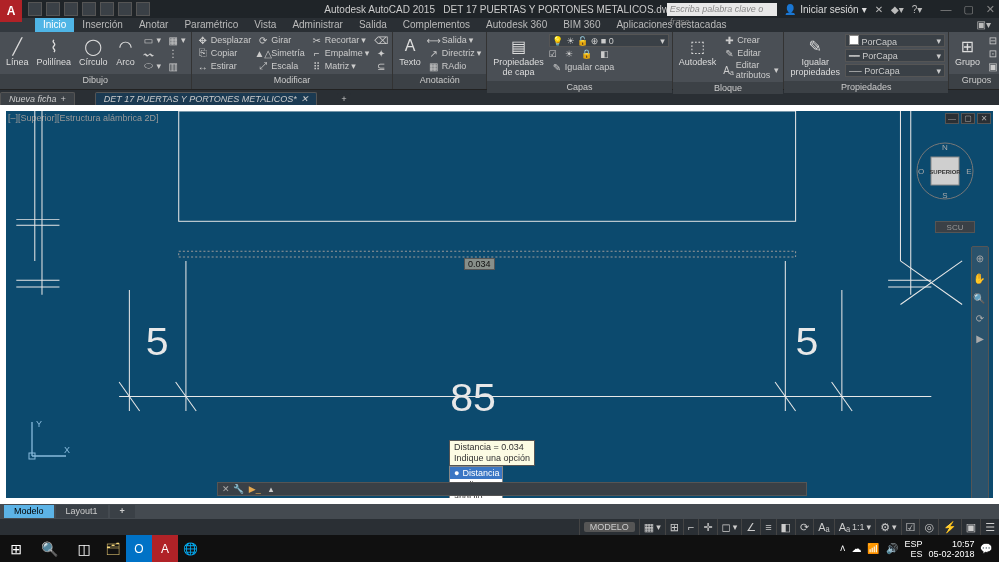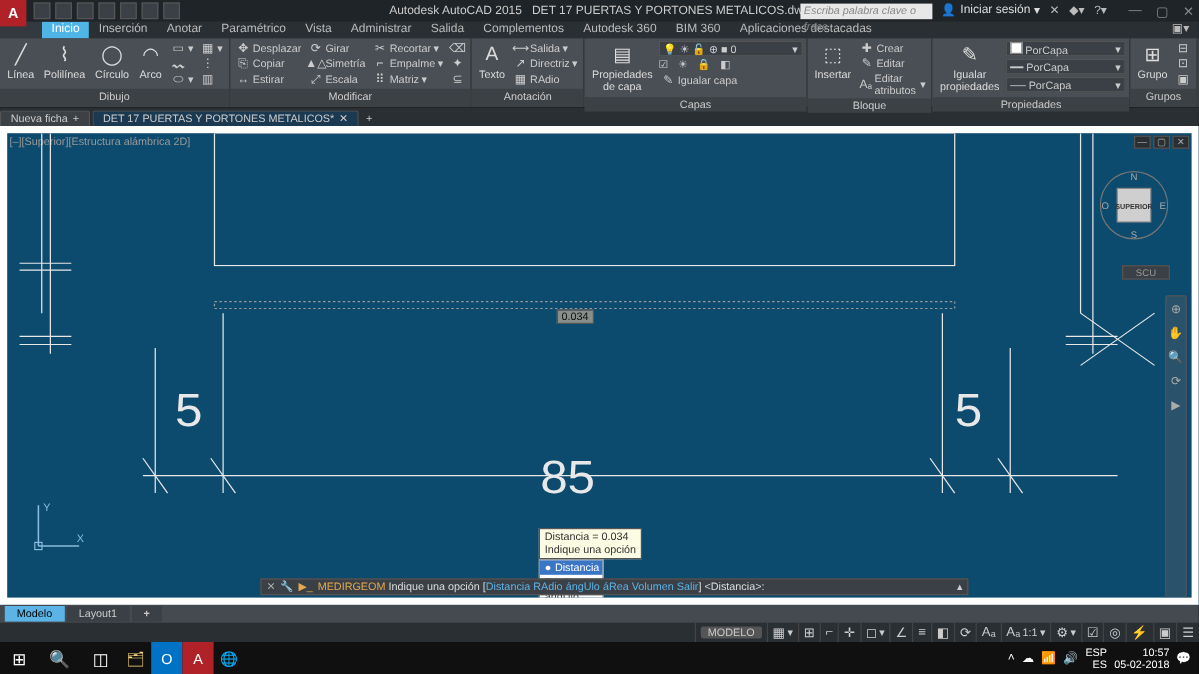--- a/index.html
+++ b/index.html
@@ -32,21 +32,21 @@
 .bigbtn .lbl { font-size:9px; color:#ddd; text-align:center; line-height:10px; }
 .col { display:flex; flex-direction:column; gap:1px; }
 .smrow { display:flex; align-items:center; gap:2px; font-size:9px; cursor:pointer; padding:0 2px; }
 .smrow .ic { width:12px; height:12px; display:flex; align-items:center; justify-content:center; font-size:10px; }
 .layer-combo { width:120px; height:13px; background:#3a4046; border:1px solid #555; color:#ccc; font-size:9px; padding:0 3px; display:flex; align-items:center; justify-content:space-between; }
 .layer-row { display:flex; gap:8px; align-items:center; font-size:9px; }
 .sqg { width:10px; height:10px; border:1px solid #888; display:inline-block; }
 
 
 .filetabs { height:15px; background:#2a2f34; display:flex; align-items:flex-end; font-size:9px; }
-.ftab { padding:1px 8px; background:#3c4146; border:1px solid #555; border-bottom:none; margin-right:2px; border-radius:2px 2px 0 0; color:#ccc; display:flex; gap:4px; }
+.ftab { padding:1px 8px; background:#3c4146; border:1px solid #555; border-bottom:none; margin-right:20px; border-radius:2px 2px 0 0; color:#ccc; display:flex; gap:4px;font-style:italic; }
 .ftab.active { background:#1b3a52; }
 .ftab .x { font-size:9px; }
 
 
 .draw { flex:1; background:#0c4a6e; position:relative; border:6px solid #ffffff; overflow:hidden; }
 .vpctrl { position:absolute; top:2px; left:2px; font-size:9px; color:#999; }
 .vpbtns { position:absolute; top:2px; right:2px; display:flex; gap:2px; }
 .vpbtns div { width:14px; height:11px; background:#2a2f34; border:1px solid #555; font-size:8px; color:#aaa; text-align:center; line-height:9px; }
 .cube { position:absolute; top:30px; right:18px; width:60px; height:60px; }
 .cube svg { width:60px; height:60px; }
@@ -271,21 +271,21 @@
             </div>
         </div>
       </div>
       <div class="rtitle">Capas</div>
     </div>
 
     <div class="rgroup">
       <div class="rbody">
         <div class="bigbtn">
             <div class="ic">⬚</div>
-            <div class="lbl">Insertar</div>
+            <div class="lbl">Autodesk</div>
           </div>
         <div class="col">
           <div class="smrow">
               <div class="ic">✚</div>
               <span>Crear</span>
             </div>
           <div class="smrow">
               <div class="ic">✎</div>
               <span>Editar</span>
             </div>
@@ -459,29 +459,20 @@
       <div>áRea</div>
 
     </div>
 
 
     <div class="cmdline-row">
       <div class="lead">
         <span>✕</span>
         <span>🔧</span>
         <span style="color:#e6a94f;">▶_</span>
-      </div>
-      <div class="txt">
-        <span class="kw2">MEDIRGEOM</span>
-        <span>Indique una opción [</span><span class="kw">Distancia</span>
-        <span class="kw">RAdio</span>
-        <span class="kw">ángUlo</span>
-        <span class="kw">áRea</span>
-        <span class="kw">Volumen</span>
-        <span class="kw">Salir</span><span>] &lt;Distancia&gt;:</span>
       </div>
       <span style="padding:0 4px;">▴</span>
     </div>
   </div>
 
   <div class="modeltabs">
     <div class="mtab active">Modelo</div>
     <div class="mtab">Layout1</div>
     <div class="mtab plus">+</div>
   </div>

